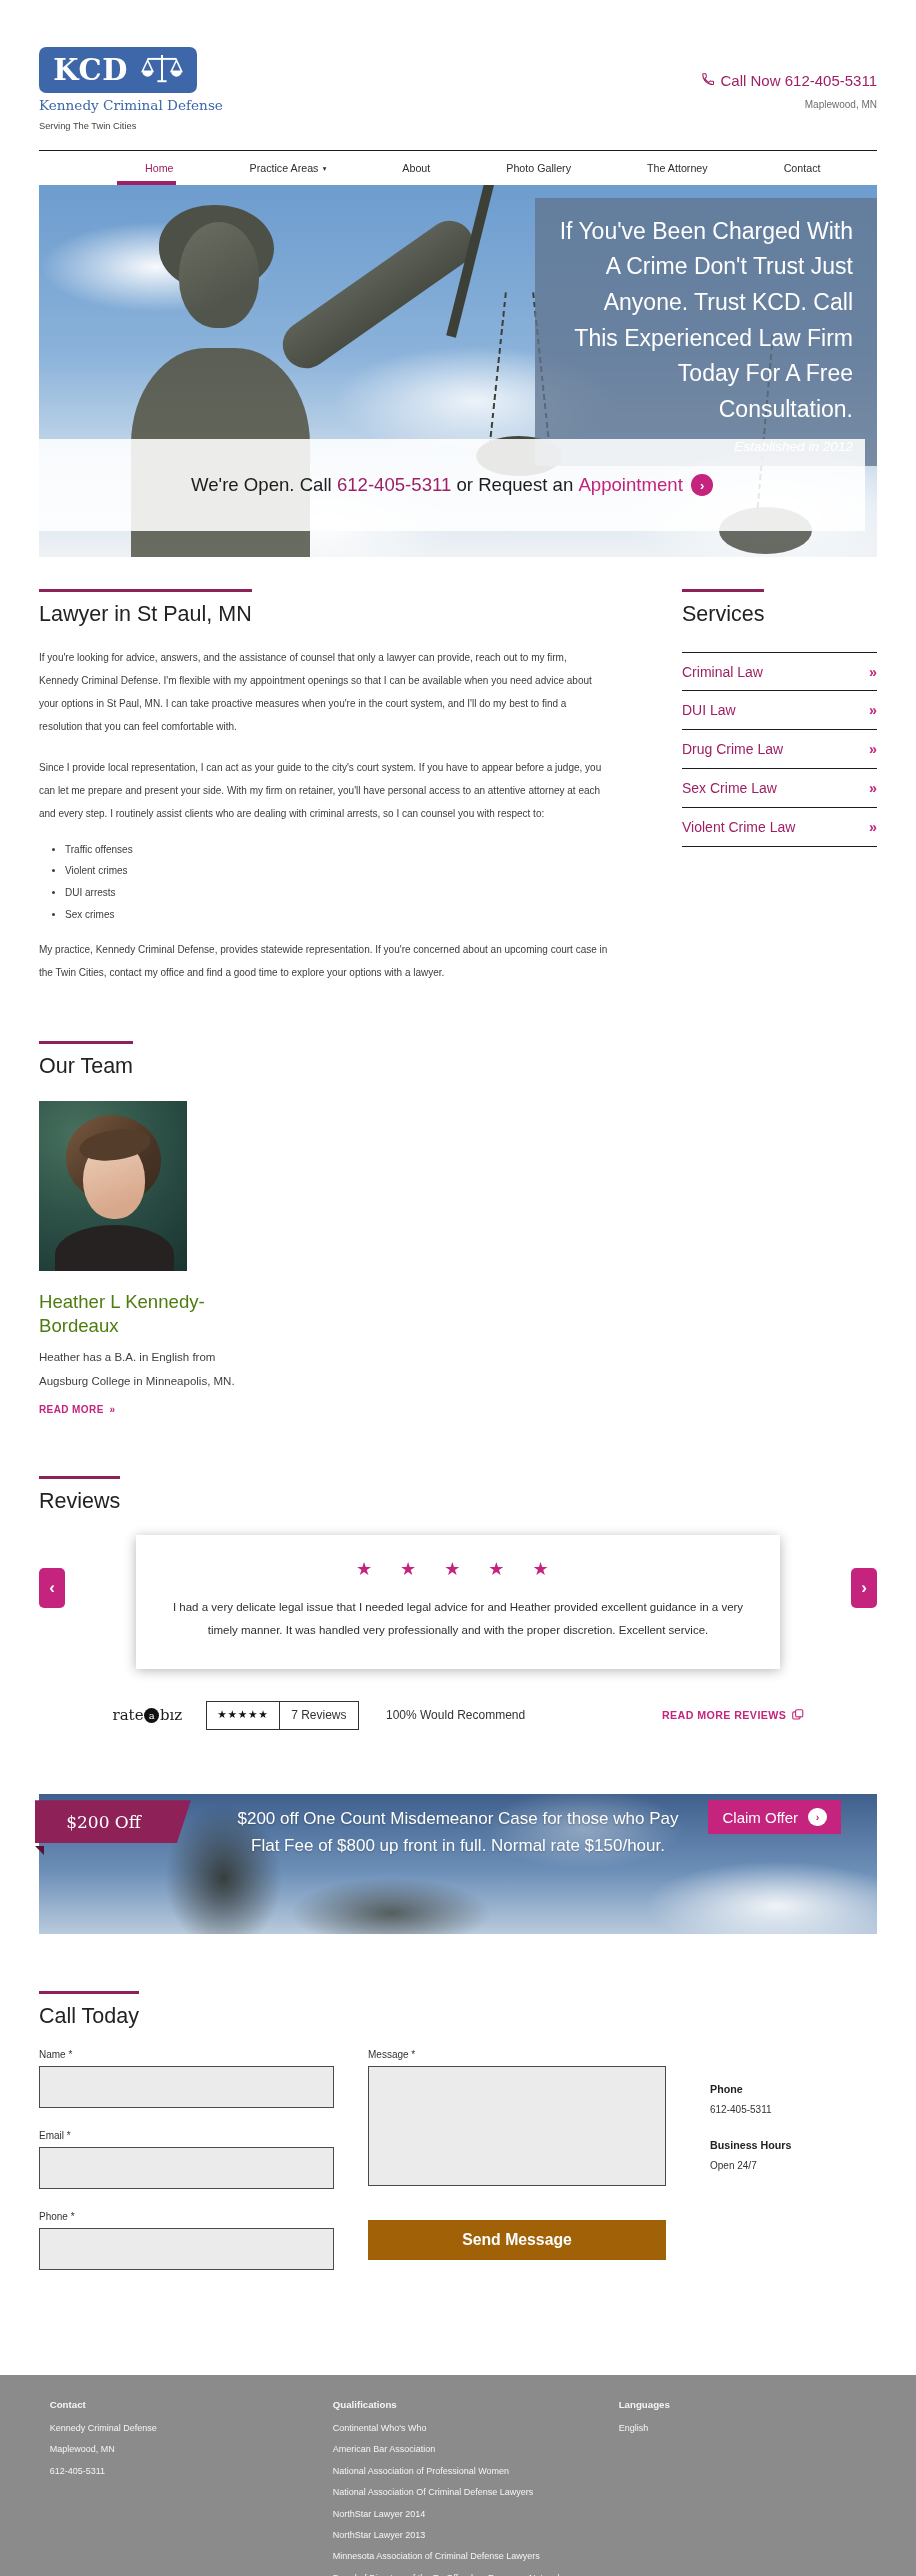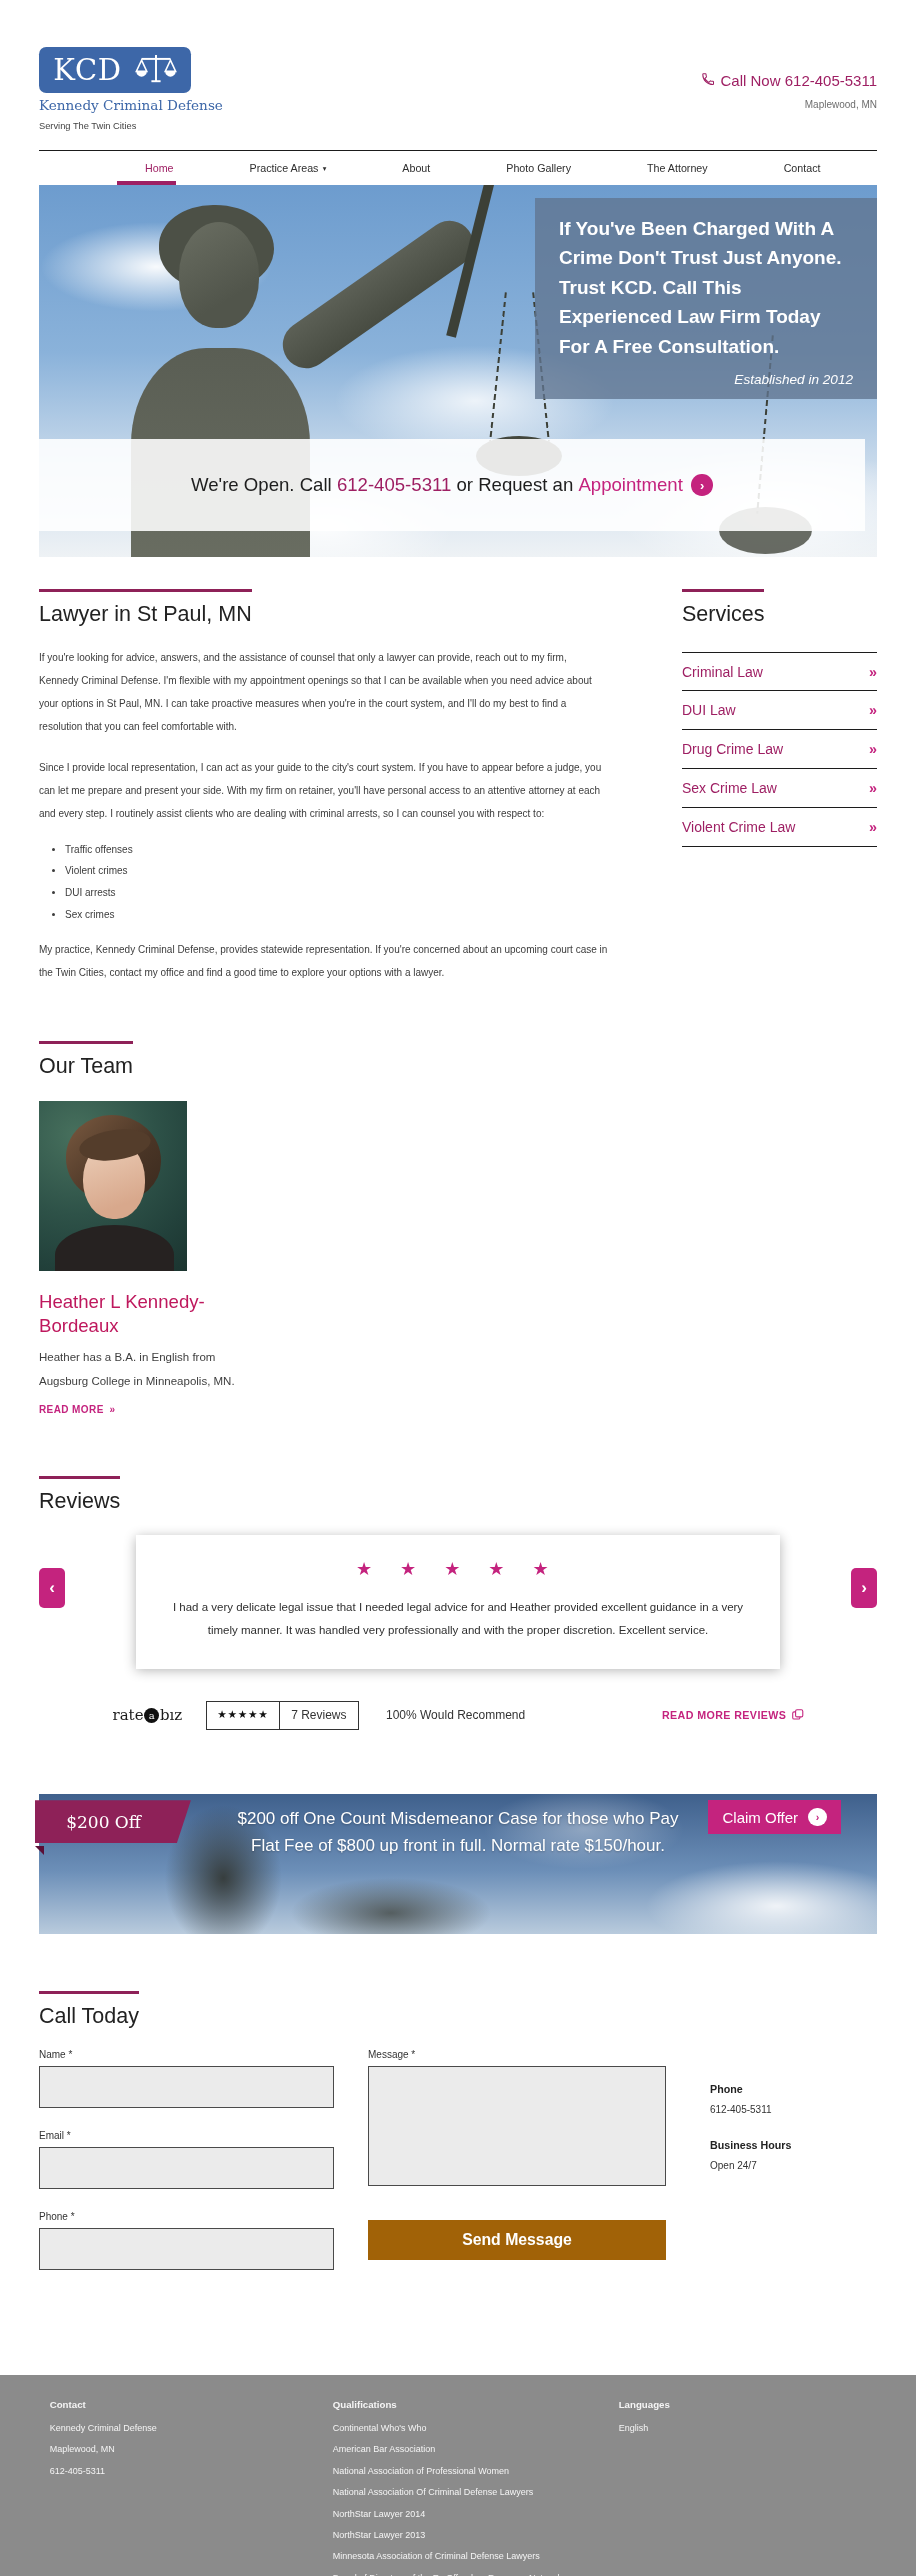--- a/index.html
+++ b/index.html
@@ -2,21 +2,21 @@
 <html style="font-size:11.5px"><head>
 <meta charset="utf-8">
 <style>
   * { box-sizing: border-box; margin: 0; padding: 0; }
   body { width: 916px; background: #fff; font-family: "Liberation Sans", sans-serif; color: #3f3f3f; }
   .container { width: 838px; margin: 0 auto; position: relative; }
 
   
   #header { padding-top: 47px; height: 150px; position: relative; }
   .logo-box { display: inline-flex; align-items: center; gap: 13px; background: #3d67a8; border-radius: 7.2px; padding: 5.7px 14.3px; height: 46px; }
-  .logo-acronym { color: #fff; font-family: "DejaVu Serif", serif; font-size: 29px; letter-spacing: 0.7px; line-height: 1; }
+  .logo-acronym { color: #fff; font-family: "DejaVu Serif", serif; font-size: 29px; letter-spacing: 0.7px; line-height: 1; font-weight: bold; }
   .logo-name { color: #3d67a8; font-family: "DejaVu Serif", serif; font-size: 13.6px; margin-top: 3.6px; }
   .tagline { color: #444; font-size: 9.3px; margin-top: 8.6px; }
   .header-right { position: absolute; right: 0; top: 72px; text-align: right; }
   .call-now { color: #9e1f63; font-size: 15px; display: inline-flex; align-items: center; gap: 5.7px; text-decoration: none; cursor: pointer; }
   .location { color: #6e6e6e; font-size: 10px; margin-top: 10px; }
 
   
   #nav { border-top: 1.4px solid #1b1b1b; height: 35px; display: flex; align-items: center; gap: 50px; padding-left: 80px; font-size: 10.7px; }
   #nav .nav-item { color: #2e2e2e; cursor: pointer; display: flex; align-items: center; gap: 4.3px; padding-left: 26px; }
   #nav .nav-item.active { color: #9e1f63; position: relative; }
@@ -37,21 +37,21 @@
   .st-head { position: absolute; left: 140px; top: 37px; width: 80px; height: 106px; border-radius: 50% 50% 46% 46%; background: linear-gradient(150deg, #6a6e62, #51554b 70%); }
   .st-arm { position: absolute; left: 228px; top: 86px; width: 222px; height: 47px; border-radius: 24px; background: linear-gradient(#5c6056, #484c42); transform: rotate(-35deg); }
   .st-body { position: absolute; left: 92px; top: 163px; width: 179px; height: 229px; border-radius: 42% 42% 0 0; background: linear-gradient(#5a5e54, #6a6e62); }
   .st-beam { position: absolute; left: 427px; top: -11.5px; width: 10px; height: 165px; background: #3c4037; transform: rotate(14deg); }
   .st-chain1 { position: absolute; left: 458px; top: 107px; width: 2.1px; height: 150px; background: repeating-linear-gradient(#3c4037 0 5.7px, transparent 5.7px 9.3px); transform: rotate(6deg); }
   .st-chain2 { position: absolute; left: 501px; top: 107px; width: 2.1px; height: 150px; background: repeating-linear-gradient(#3c4037 0 5.7px, transparent 5.7px 9.3px); transform: rotate(-6deg); }
   .st-pan { position: absolute; left: 437px; top: 251px; width: 86px; height: 40px; border-radius: 50%; background: #43473d; }
   .st-chain3 { position: absolute; left: 725px; top: 150px; width: 2.1px; height: 179px; background: repeating-linear-gradient(#3c4037 0 5.7px, transparent 5.7px 9.3px); transform: rotate(5deg); }
   .st-pan2 { position: absolute; left: 680px; top: 322px; width: 93px; height: 47px; border-radius: 50%; background: rgba(67,71,61,.8); }
   .hero-panel { position: absolute; right: 0; top: 13px; width: 342px; padding: 15.8px 24px 11.5px; background: rgba(96,117,143,.78); }
-  .hero-headline { color: #fff; font-size: 19px; line-height: 1.55; text-align: left; font-weight: bold; }
+  .hero-headline { color: #fff; font-size: 23px; line-height: 1.55; text-align: right; }
   .hero-established { color: #fff; font-size: 13.6px; font-style: italic; text-align: right; margin-top: 11.5px; }
   .hero-bar { position: absolute; left: 0; right: 12px; bottom: 26px; height: 92px; background: rgba(255,255,255,.88); display: flex; align-items: center; justify-content: center; gap: 0; font-size: 18.6px; color: #1e1e1e; }
   .hero-bar .phone-num { color: #9e1f63; white-space: pre; }
   .hero-bar .appt-link { color: #c4237e; cursor: pointer; white-space: pre; }
   .circle-arrow { display: inline-flex; align-items: center; justify-content: center; width: 21.5px; height: 21.5px; border-radius: 50%; background: #c4237e; color: #fff; font-size: 13px; font-weight: bold; margin-left: 8.6px; cursor: pointer; }
 
   
   .sec-title { display: inline-block; border-top: 3.6px solid #8e2158; padding-top: 10px; font-size: 21.5px; font-weight: normal; color: #222; }
 
   
@@ -68,21 +68,21 @@
   .service-arrow { color: #c4237e; font-size: 14.3px; font-weight: bold; }
 
   
   #team { margin-top: 57px; }
   .team-photo { width: 148px; height: 170px; margin-top: 21.5px; position: relative; overflow: hidden;
     background: radial-gradient(circle at 25% 20%, #47705d, #2e5248 45%, #22413b 75%, #1b342f); }
   .tp-hair { position: absolute; left: 27px; top: 14.3px; width: 95px; height: 87px; border-radius: 48% 52% 46% 50%; background: linear-gradient(135deg, #7a5a40, #4a3526 60%, #3a2a1e); }
   .tp-face { position: absolute; left: 44px; top: 39px; width: 62px; height: 79px; border-radius: 50% 50% 46% 48%; background: linear-gradient(160deg, #edd0ba, #d8a88c 78%); }
   .tp-fringe { position: absolute; left: 40px; top: 29px; width: 72px; height: 30px; border-radius: 50%; background: #543d2b; transform: rotate(-8deg); }
   .tp-body { position: absolute; left: 15.8px; bottom: -14.3px; width: 119px; height: 60px; border-radius: 50% 50% 0 0; background: #262221; }
-  .team-name { font-size: 18.6px; color: #be185d; font-weight: normal; margin-top: 18.6px; width: 215px; line-height: 1.3; }
+  .team-name { font-size: 18.6px; color: #4d7c0f; font-weight: normal; margin-top: 18.6px; width: 215px; line-height: 1.3; }
   .team-bio { font-size: 11.5px; line-height: 2.05; margin-top: 8.6px; width: 215px; }
   .read-more { color: #c4237e; font-weight: bold; font-size: 10px; letter-spacing: 0.4px; margin-top: 10px; display: inline-flex; align-items: center; gap: 5.7px; cursor: pointer; }
 
   
   #reviews { margin-top: 61px; }
   .review-card { width: 644px; margin: 21.5px auto 0; padding: 23px 29px 26px; background: #fff; box-shadow: 0 2.1px 11.5px rgba(0,0,0,.3); text-align: center; }
   .stars { color: #c4237e; font-size: 18px; letter-spacing: 11.5px; }
   .review-quote { font-size: 11.5px; line-height: 2.05; color: #2f2f2f; margin-top: 15.8px; }
   .carousel-btn { position: absolute; top: 92px; width: 26px; height: 40px; border-radius: 5px; background: #c4237e; color: #fff; font-size: 17px; font-weight: bold; display: flex; align-items: center; justify-content: center; cursor: pointer; }
   .carousel-prev { left: 0; }

